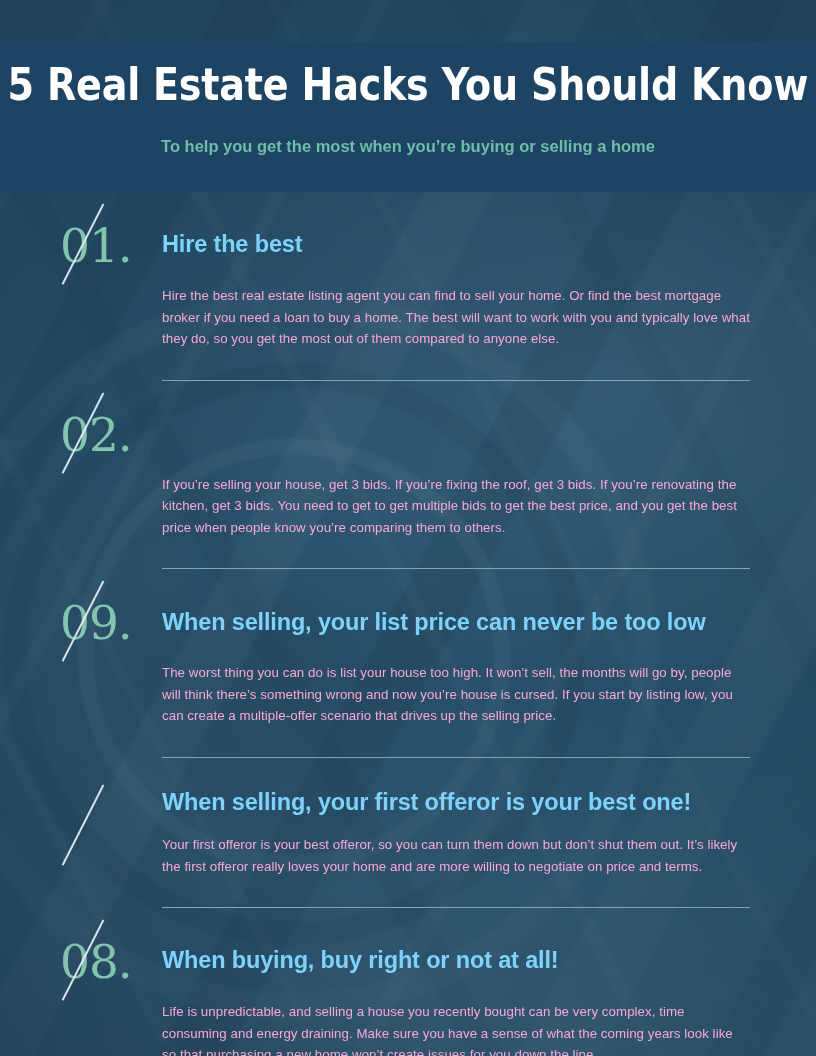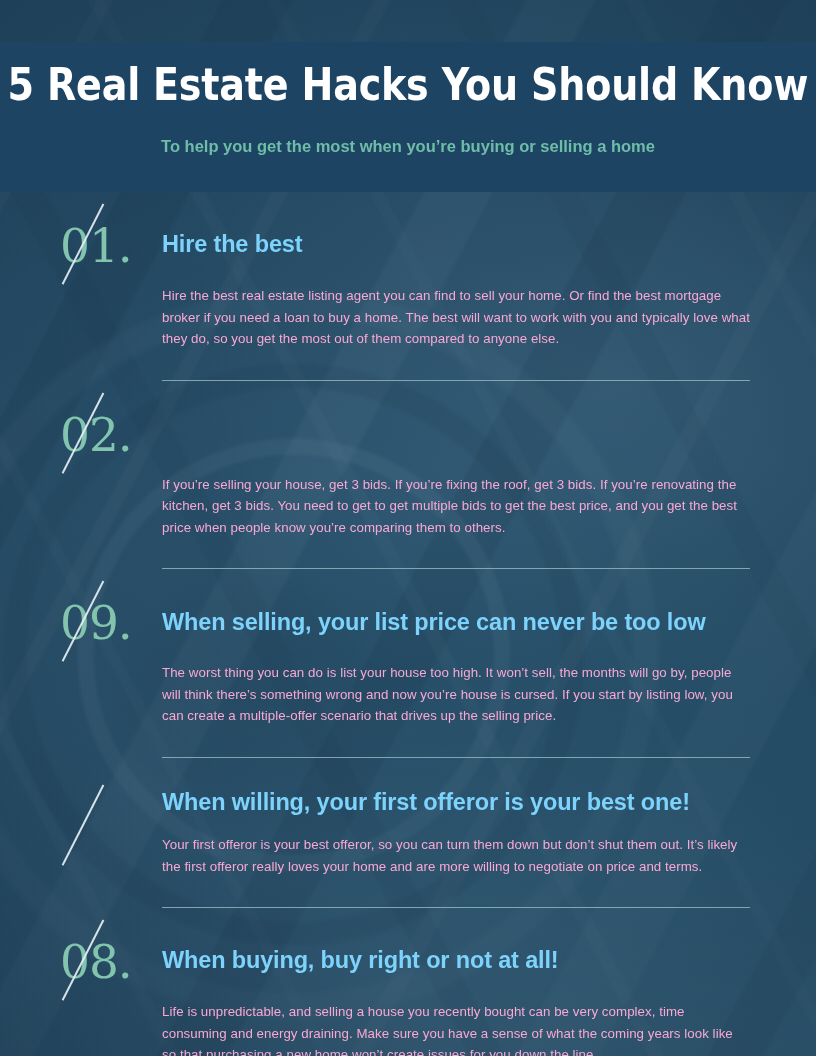--- a/index.html
+++ b/index.html
@@ -276,21 +276,21 @@
 
     <div class="sp-2"></div>
     <div class="divider"></div>
     <div class="sp-2"></div>
 
     <div class="tip">
       <div class="tip-head">
         <div class="tip-number">
           <span class="slash"></span>
         </div>
-        <div class="tip-title">When willing, your first offeror is your best one!</div>
+        <div class="tip-title">When selling, your first offeror is your best one!</div>
       </div>
       <div class="tip-body">Your first offeror is your best offeror, so you can turn them down but don’t shut them out. It’s likely the first offeror really loves your home and are more willing to negotiate on price and terms.</div>
     </div>
 
     <div class="sp-2"></div>
     <div class="divider"></div>
     <div class="sp-2"></div>
 
     <div class="tip">
       <div class="tip-head">

